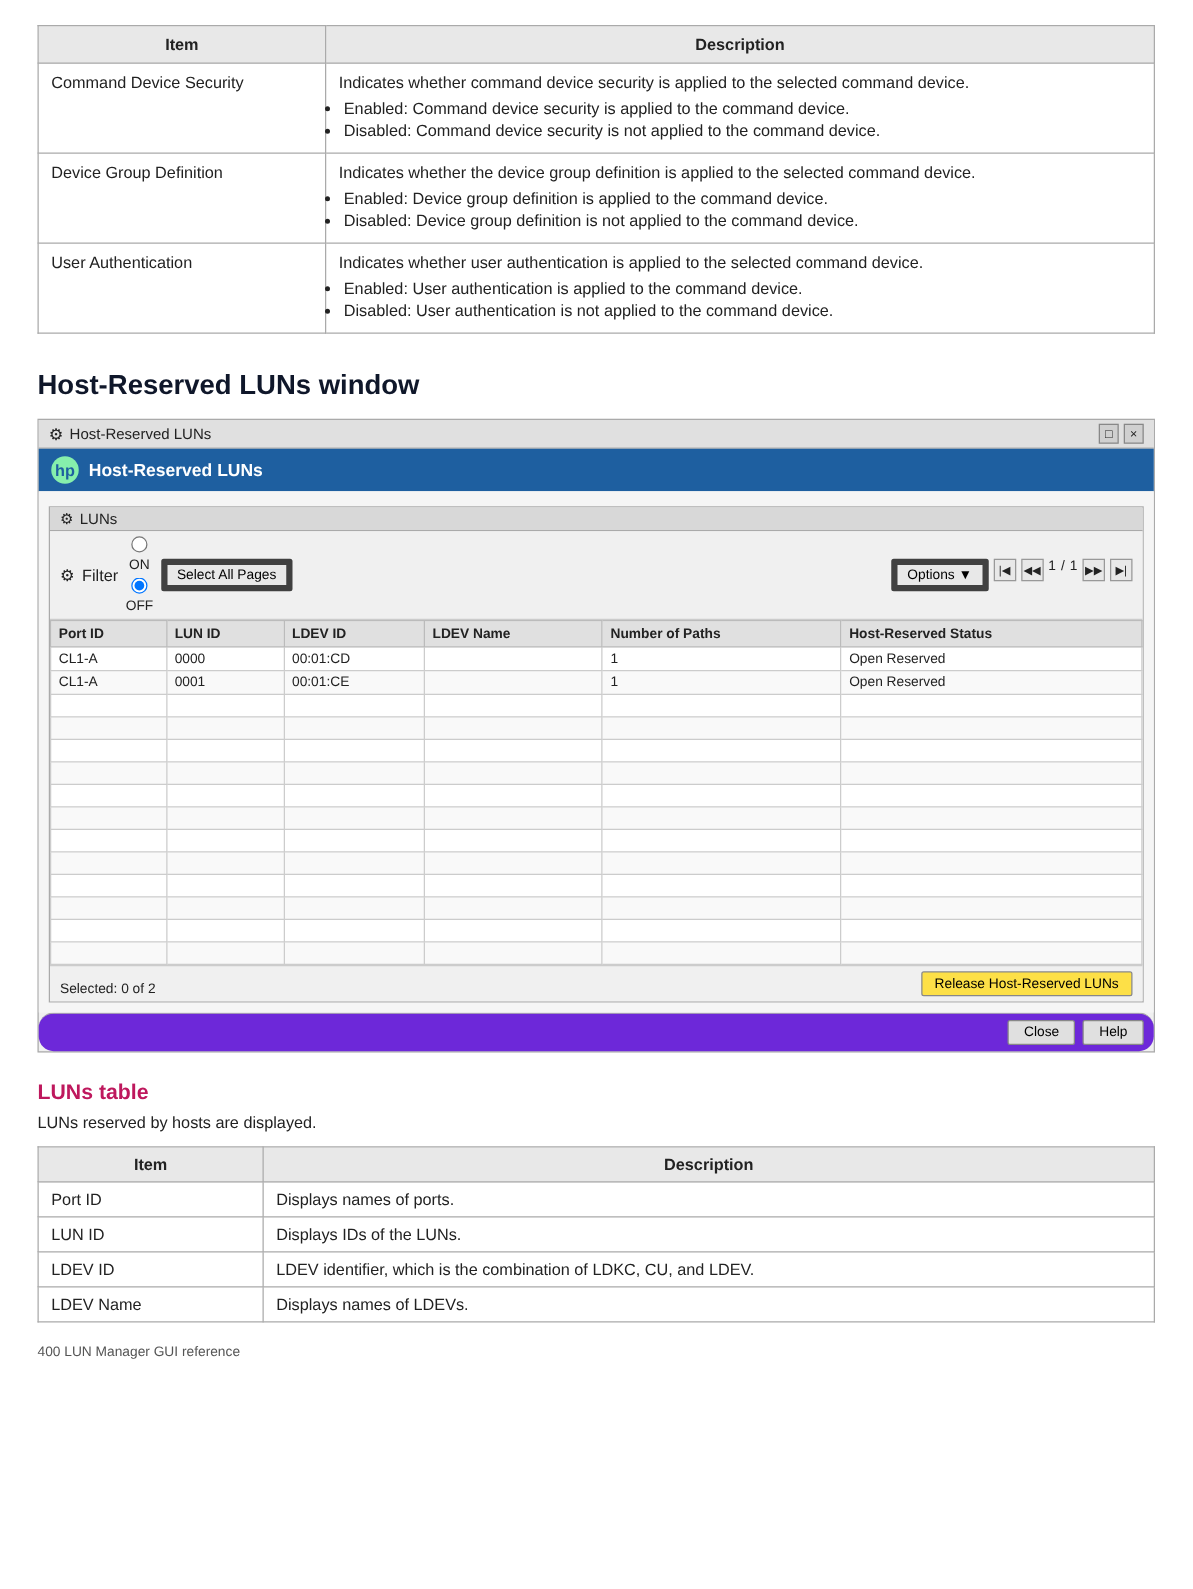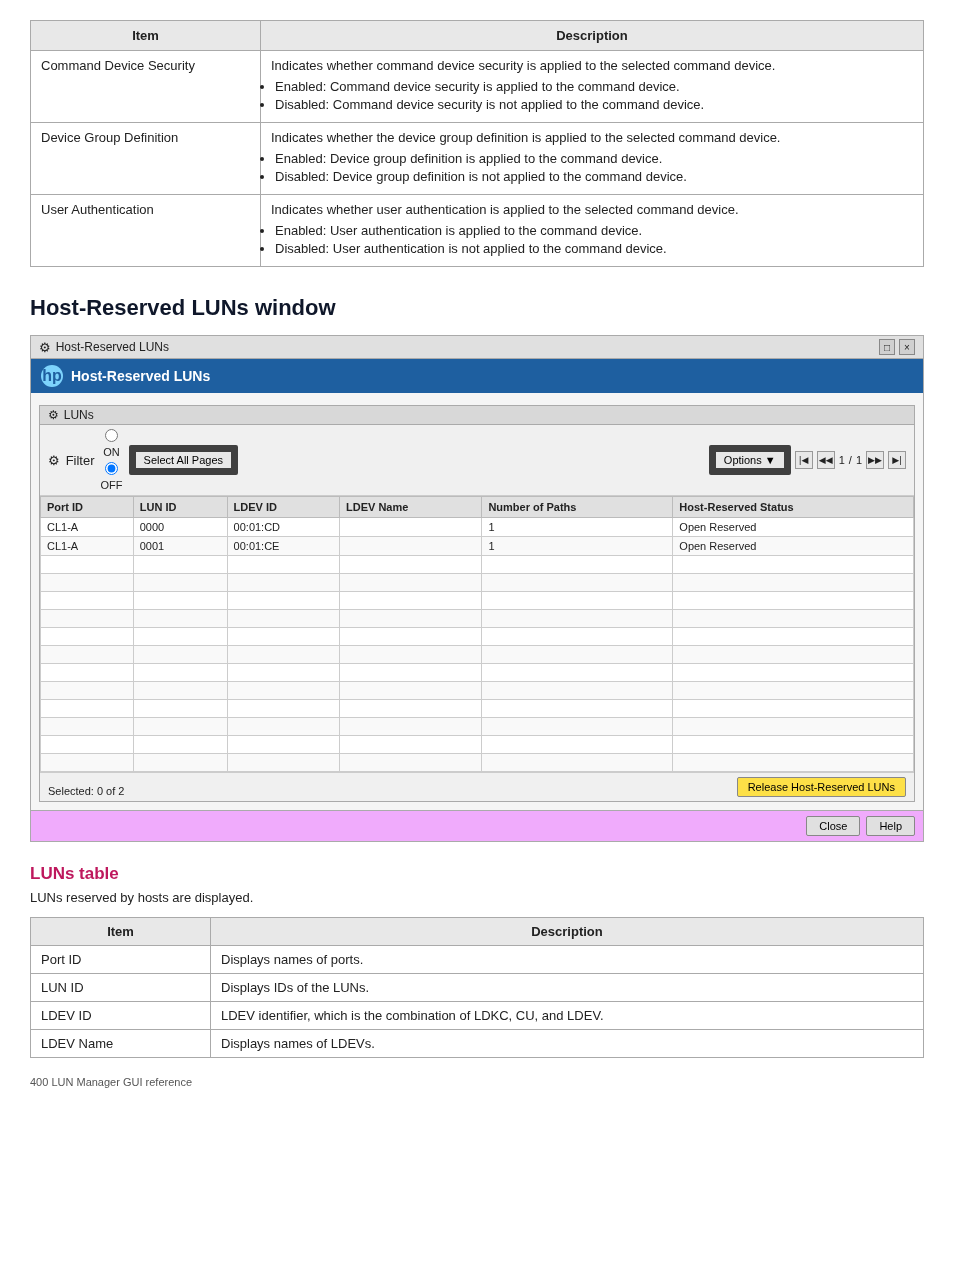--- a/index.html
+++ b/index.html
@@ -94,27 +94,27 @@
       padding: 6px 10px;
       display: flex;
       align-items: center;
       gap: 8px;
       font-size: 14px;
       font-weight: bold;
     }
     .hp-logo {
       width: 22px;
       height: 22px;
-      background: #7dd3fc;
+      background: #86efac;
       border-radius: 50%;
       display: flex;
       align-items: center;
       justify-content: center;
       color: #1e5fa0;
-      font-size: 16px;
+      font-size: 13px;
       font-weight: bold;
     }
 
     
     .window-content {
       padding: 12px 8px 8px 8px;
       background: #f5f5f5;
     }
 
     
@@ -140,35 +140,35 @@
       background: #f0f0f0;
     }
     .luns-toolbar-left {
       display: flex;
       align-items: center;
       gap: 6px;
     }
     .toolbar-btn {
       padding: 2px 8px;
       font-size: 11px;
-      border: 7px solid #404040;
+      border: 5px solid #404040;
       background: #e8e8e8;
       cursor: pointer;
       border-radius: 2px;
     }
     .radio-group {
       display: flex;
       align-items: center;
       gap: 4px;
       font-size: 11px;
       flex-direction: column;
     }
     .luns-toolbar-right {
       display: flex;
-      align-items: center;
+      align-items: flex-start;
       gap: 4px;
       font-size: 11px;
     }
     .nav-btn {
       width: 18px;
       height: 18px;
       border: 1px solid #999;
       background: #e8e8e8;
       display: flex;
       align-items: center;
@@ -215,22 +215,23 @@
       background: #f0f0f0;
       border-top: 1px solid #ccc;
       font-size: 11px;
     }
     .window-footer-bar {
       display: flex;
       align-items: center;
       justify-content: flex-end;
       padding: 5px 8px;
       gap: 6px;
-      background: #f0abfc;
+      background: #6d28d9;
       border-top: 1px solid #aaa;
+      border-radius: 12px;
     }
     .footer-btn {
       padding: 3px 12px;
       font-size: 11px;
       border: 1px solid #888;
       background: #e0e0e0;
       cursor: pointer;
       border-radius: 2px;
     }
     .release-btn {

